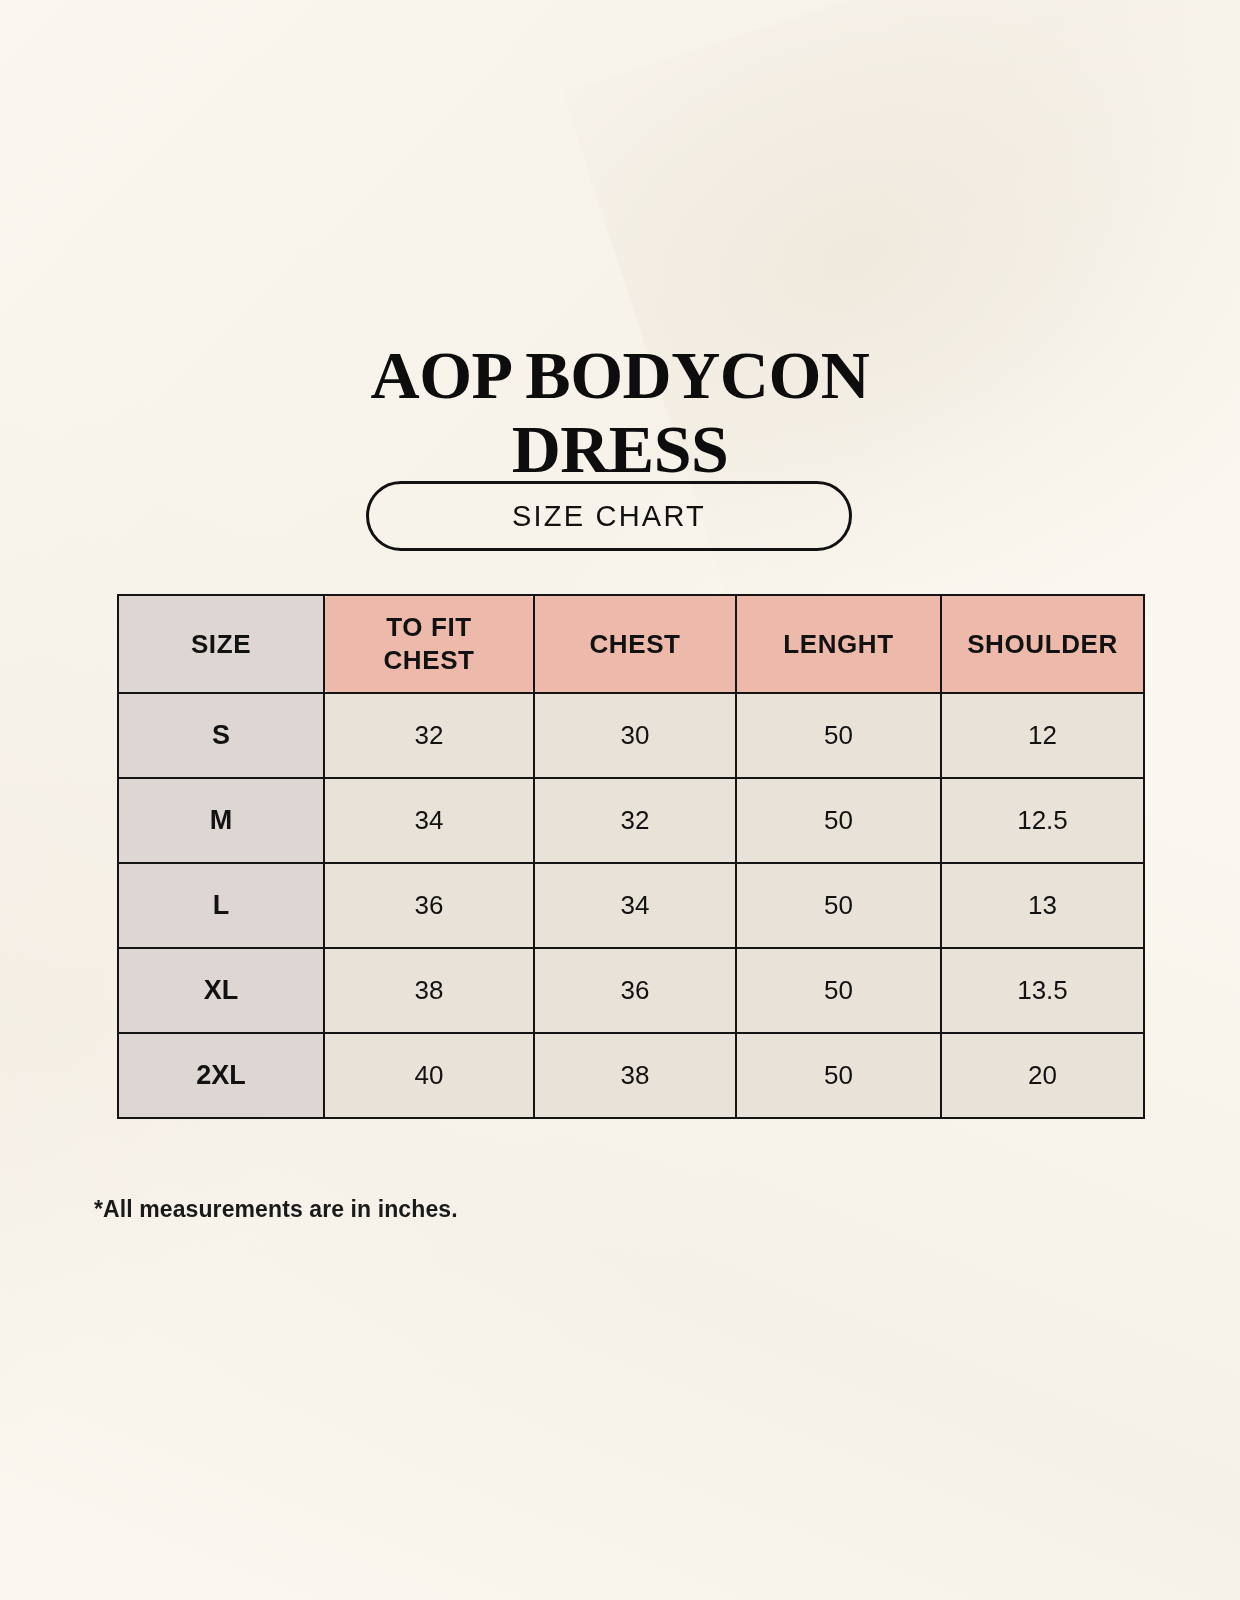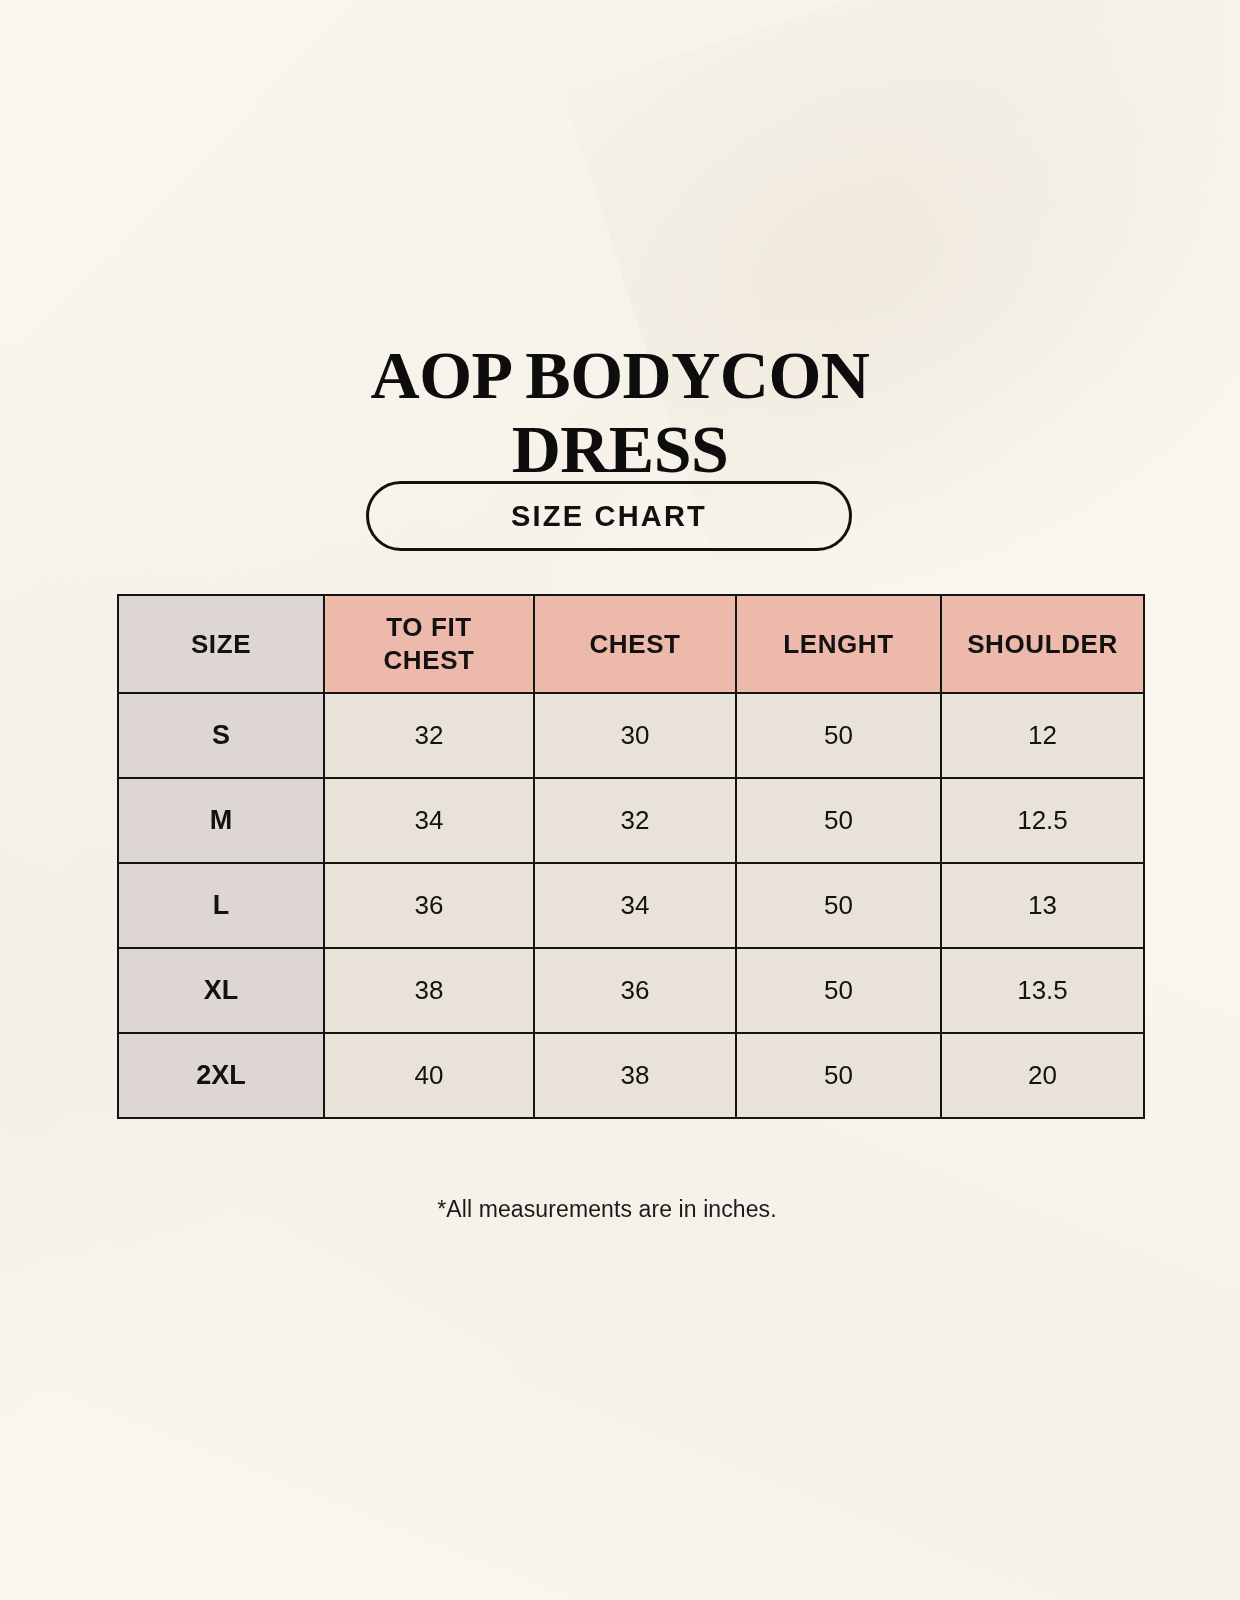--- a/index.html
+++ b/index.html
@@ -74,21 +74,21 @@
     border: 3px solid #111111;
     border-radius: 36px;
     display: flex;
     align-items: center;
     justify-content: center;
     box-sizing: border-box;
     background: transparent;
   }
   .pill-label {
     font-size: 29px;
-    font-weight: 700;
+    font-weight: 400;
     letter-spacing: 2.2px;
     color: #111111;
   }
 
   
   .table-wrap {
     position: absolute;
     left: 94px;
     top: 594px;
     width: 1026px;
@@ -136,23 +136,23 @@
     font-weight: 700;
     font-size: 27px;
   }
 
   
   .footnote {
     position: absolute;
     left: 94px;
     top: 1196px;
     width: 1026px;
-    text-align: center;
+    text-align: left;
     font-size: 23px;
-    font-weight: 400;
+    font-weight: 700;
     color: #1a1a1a;
     letter-spacing: 0.1px;
   }
 </style>
 </head>
 <body>
 
 <div class="page">
 
   <div class="bg-wash"></div>

